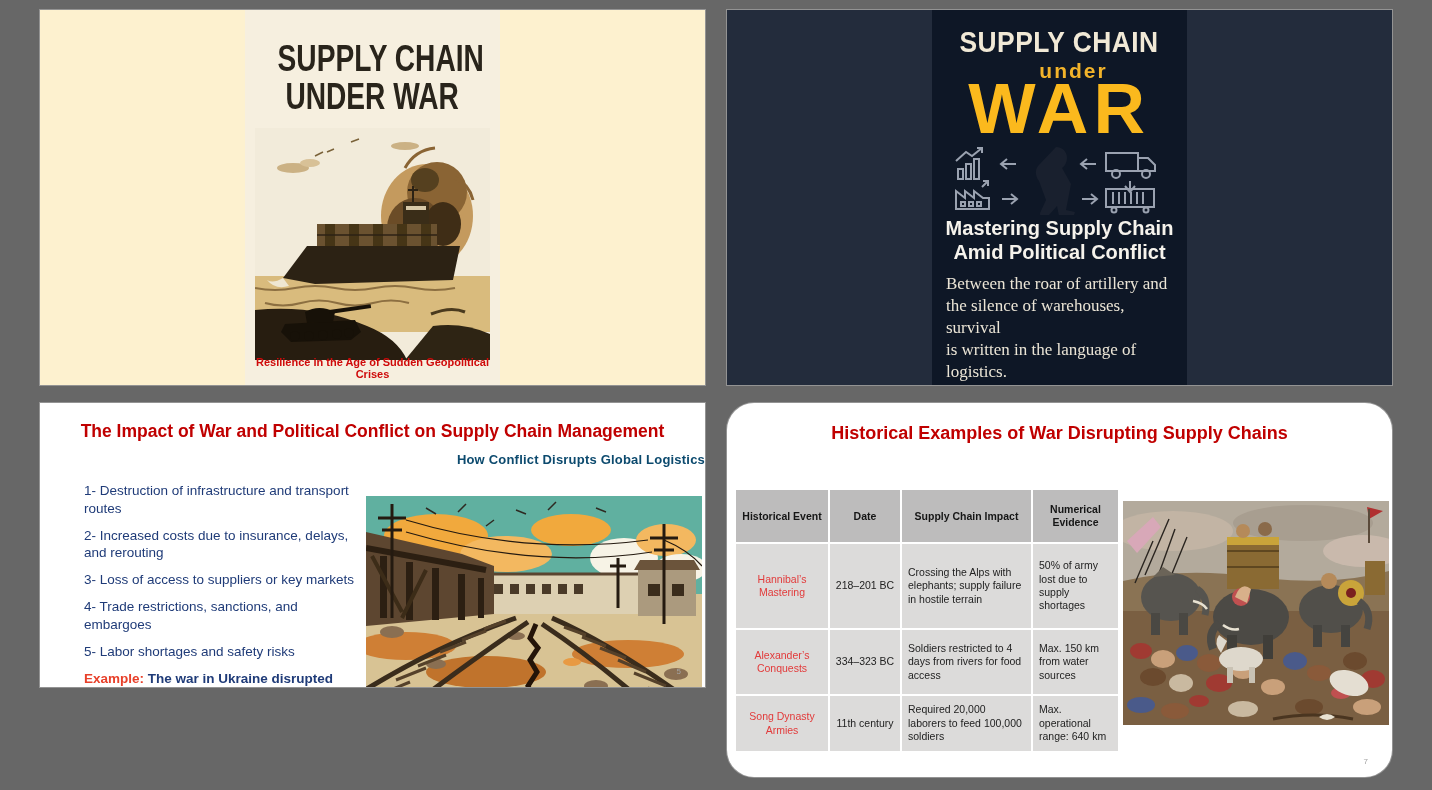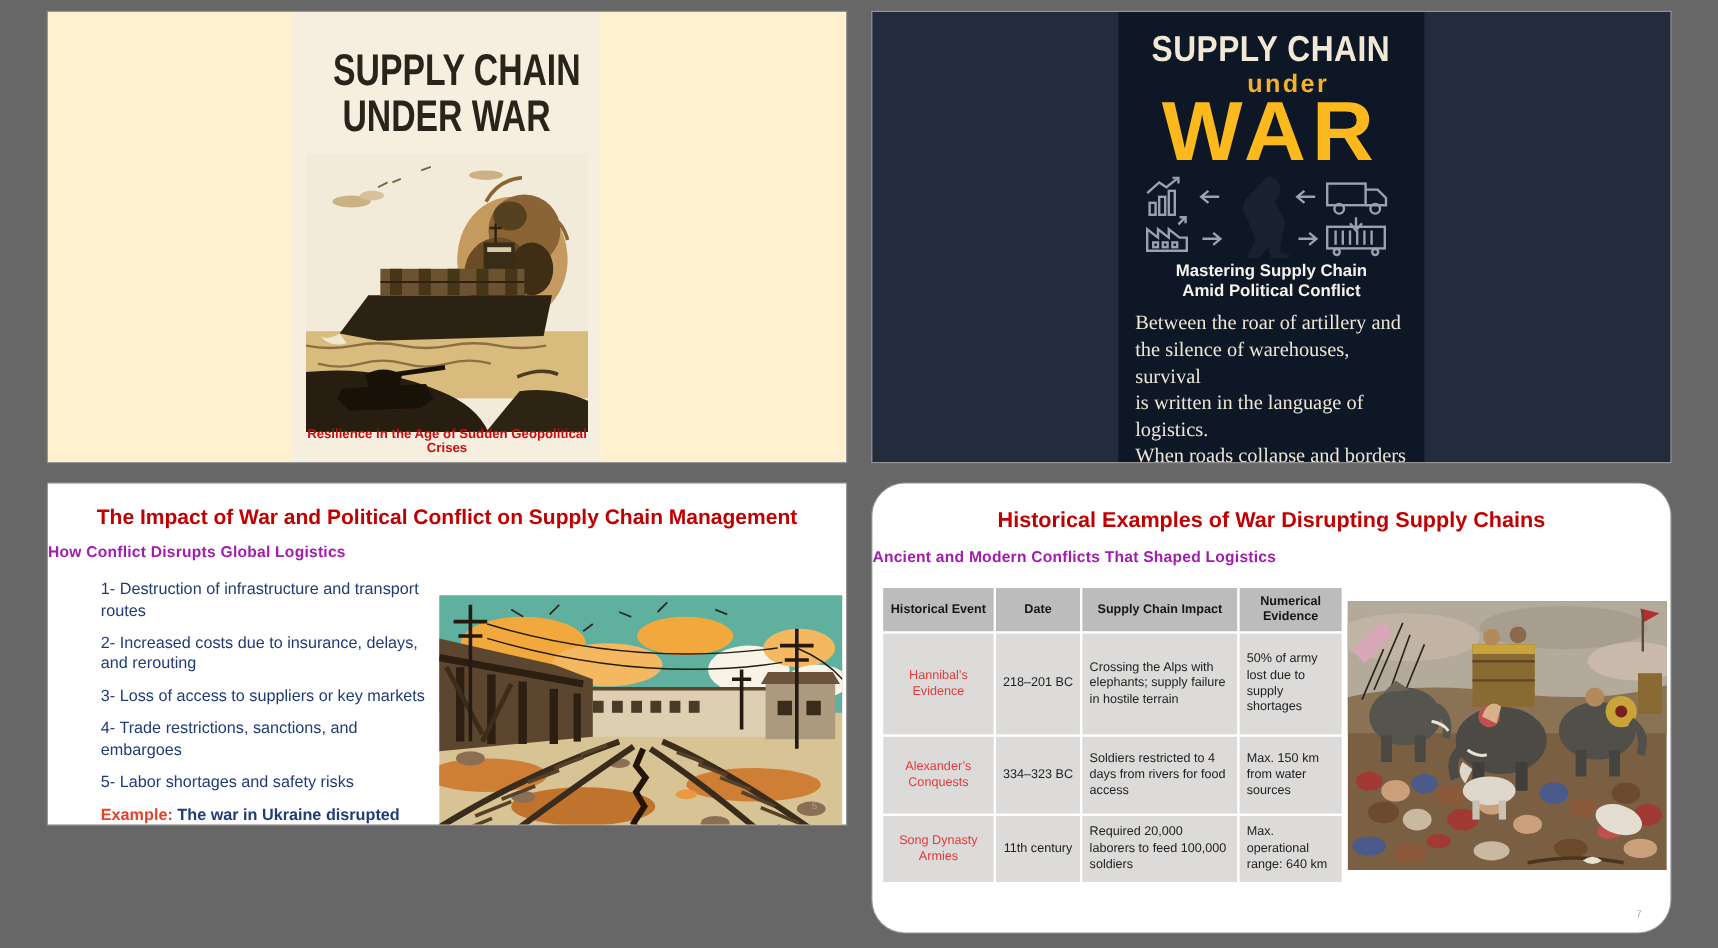--- a/index.html
+++ b/index.html
@@ -24,46 +24,46 @@
 
   
   .poster2 { position:absolute; left:205px; top:0; width:255px; height:375px; background:#0e1726;
              text-align:center; }
   .p2-supply { margin-top:17px; color:#f1e9d6; font-weight:bold; font-size:30px; line-height:1; }
   .p2-supply span { display:inline-block; transform:scaleX(.88); white-space:nowrap; letter-spacing:.5px; }
   .p2-under { color:#f2b32a; font-weight:bold; font-size:21px; letter-spacing:2px; line-height:1; margin-top:3px;margin-left:28px; }
   .p2-war { color:#fbb91d; font-weight:bold; font-size:70px; line-height:.92; letter-spacing:5px; margin-top:-4px; }
   .p2-war span { display:inline-block; transform:scaleX(1.02); }
   .p2-icons { margin:6px auto 0; width:232px; height:68px; display:block; }
-  .p2-sub { margin-top:2px; color:#f6f3ec; font-weight:bold; font-size:14px; line-height:1.18; }
+  .p2-sub { margin-top:2px; color:#f6f3ec; font-weight:bold; font-size:20px; line-height:1.18; }
   .p2-body { margin:8px 14px 0; text-align:left; color:#ebe5d6; font-family:"Liberation Serif", serif;
              font-size:17px; line-height:1.3; white-space:pre-line; }
 
   
   .s-title { position:absolute; left:0; top:18px; width:100%; text-align:center;
              color:#c00000; font-weight:bold; font-size:17.5px; }
-  .s-sub   { position:absolute; left:0; top:49px; width:100%; text-align:left;
-             color:#a21caf; font-weight:bold; font-size:13px; letter-spacing:.2px; }
+  .s-sub   { position:absolute; left:0; top:49px; width:100%; text-align:right;
+             color:#0c4a6e; font-weight:bold; font-size:13px; letter-spacing:.2px; }
   .impact-list { position:absolute; left:44px; top:79px; width:282px; }
   .impact-item { color:#1f3b78; font-size:13.5px; line-height:1.32; margin-bottom:9px; }
   .impact-example { color:#1f3b78; font-size:13.5px; line-height:1.32;font-weight:bold; }
   .impact-example .ex { color:#e8402a; }
   .s3-art { position:absolute; left:326px; top:93px; width:336px; height:226px; }
   .page-num { position:absolute; right:24px; bottom:11px; color:#a3a3a3; font-size:8px; }
 
   
   .s4-title { top:20px; font-size:18px; }
   .s4-sub { top:53px; }
   .hist-table { position:absolute; left:7px; top:85px; border-collapse:separate; border-spacing:2px;
                 table-layout:fixed; width:386px; }
   .hist-table th { background:#bdbcbc; color:#161616; font-weight:bold; font-size:10.5px;
                    text-align:center; vertical-align:middle; line-height:1.2; padding:2px 3px; }
   .hist-table td { background:#dcdbda; color:#222222; font-size:10.5px; vertical-align:middle;
                    line-height:1.28; padding:3px 6px; }
-  .hist-table thead tr { height:36px; }
+  .hist-table thead tr { height:52px; }
   .hist-table tbody tr:nth-child(1) { height:84px; }
   .hist-table tbody tr:nth-child(2) { height:64px; }
   .hist-table tbody tr:nth-child(3) { height:55px; }
   .hist-table td.c0 { color:#e23a3a; text-align:center; }
   .hist-table td.c1 { text-align:center; padding:3px 2px; }
   .s4-art { position:absolute; left:396px; top:98px; width:266px; height:224px; }
 </style>
 </head>
 <body>
 
@@ -293,39 +293,38 @@
         <path d="M318,206 l-36,-14 M300,190 l-32,-13 M280,176 l-28,-12 M260,162 l-26,-10 M240,150 l-24,-9 M220,139 l-22,-8"></path>
       </g>
 
       <path d="M170,128 l-6,14 8,10 -8,12 7,12 -9,14 6,12 -8,12 5,12" stroke="#241408" stroke-width="5" fill="none"></path>
     </svg>
     <div class="page-num">5</div>
   </section>
 
   <section class="slide slide4">
     <div class="s-title s4-title">Historical Examples of War Disrupting Supply Chains</div>
-    <div class="s-sub s4-sub">Ancient and Modern Conflicts That Shaped Logistics</div>
     <table class="hist-table">
       <colgroup>
           <col style="width:92px">
           <col style="width:70px">
           <col style="width:129px">
           <col style="width:85px">
         </colgroup>
       <thead>
           <tr id="histHead">
             <th>Historical Event</th>
             <th>Date</th>
             <th>Supply Chain Impact</th>
             <th>Numerical Evidence</th>
           </tr>
         </thead>
       <tbody id="histBody">
           <tr>
-            <td class="c0">Hannibal’s Evidence</td>
+            <td class="c0">Hannibal’s Mastering</td>
             <td class="c1">218–201 BC</td>
             <td class="c2">Crossing the Alps with elephants; supply failure in hostile terrain</td>
             <td class="c3">50% of army lost due to supply shortages</td>
           </tr>
           <tr>
             <td class="c0">Alexander’s Conquests</td>
             <td class="c1">334–323 BC</td>
             <td class="c2">Soldiers restricted to 4 days from rivers for food access</td>
             <td class="c3">Max. 150 km from water sources</td>
           </tr>

